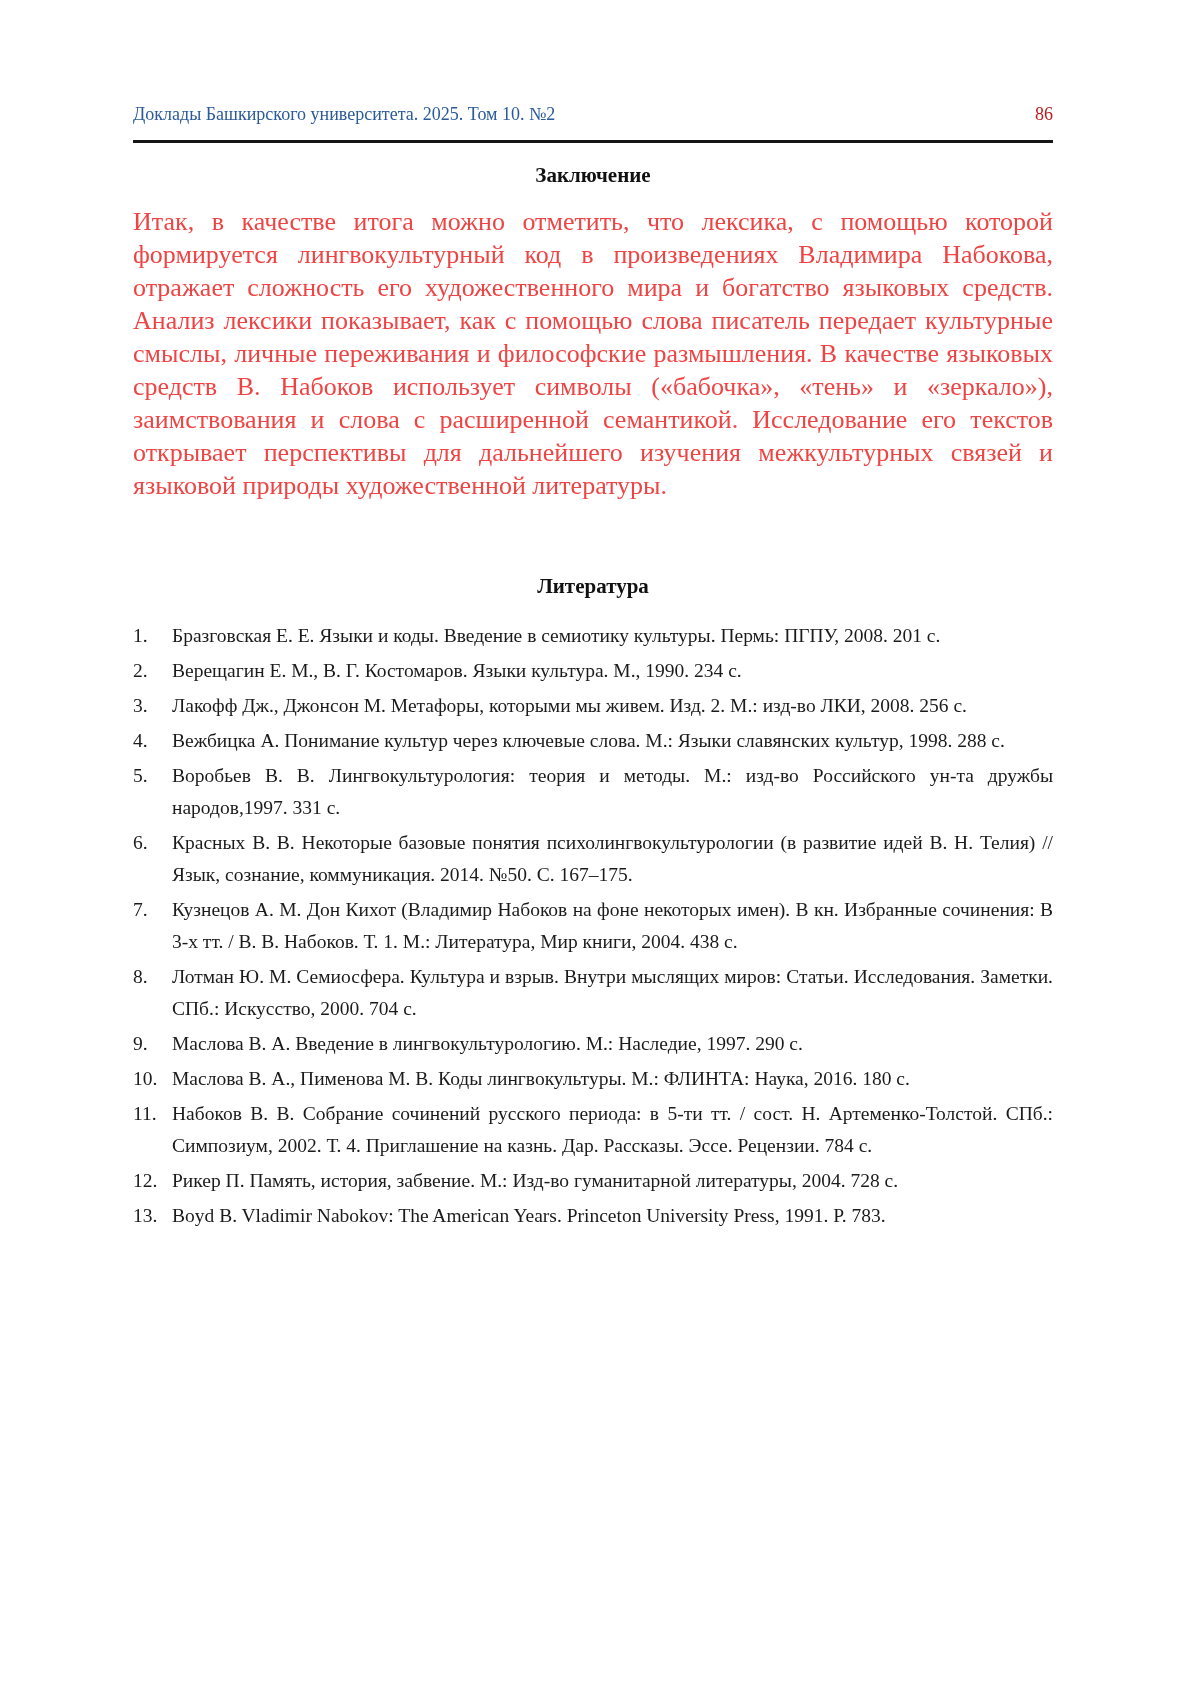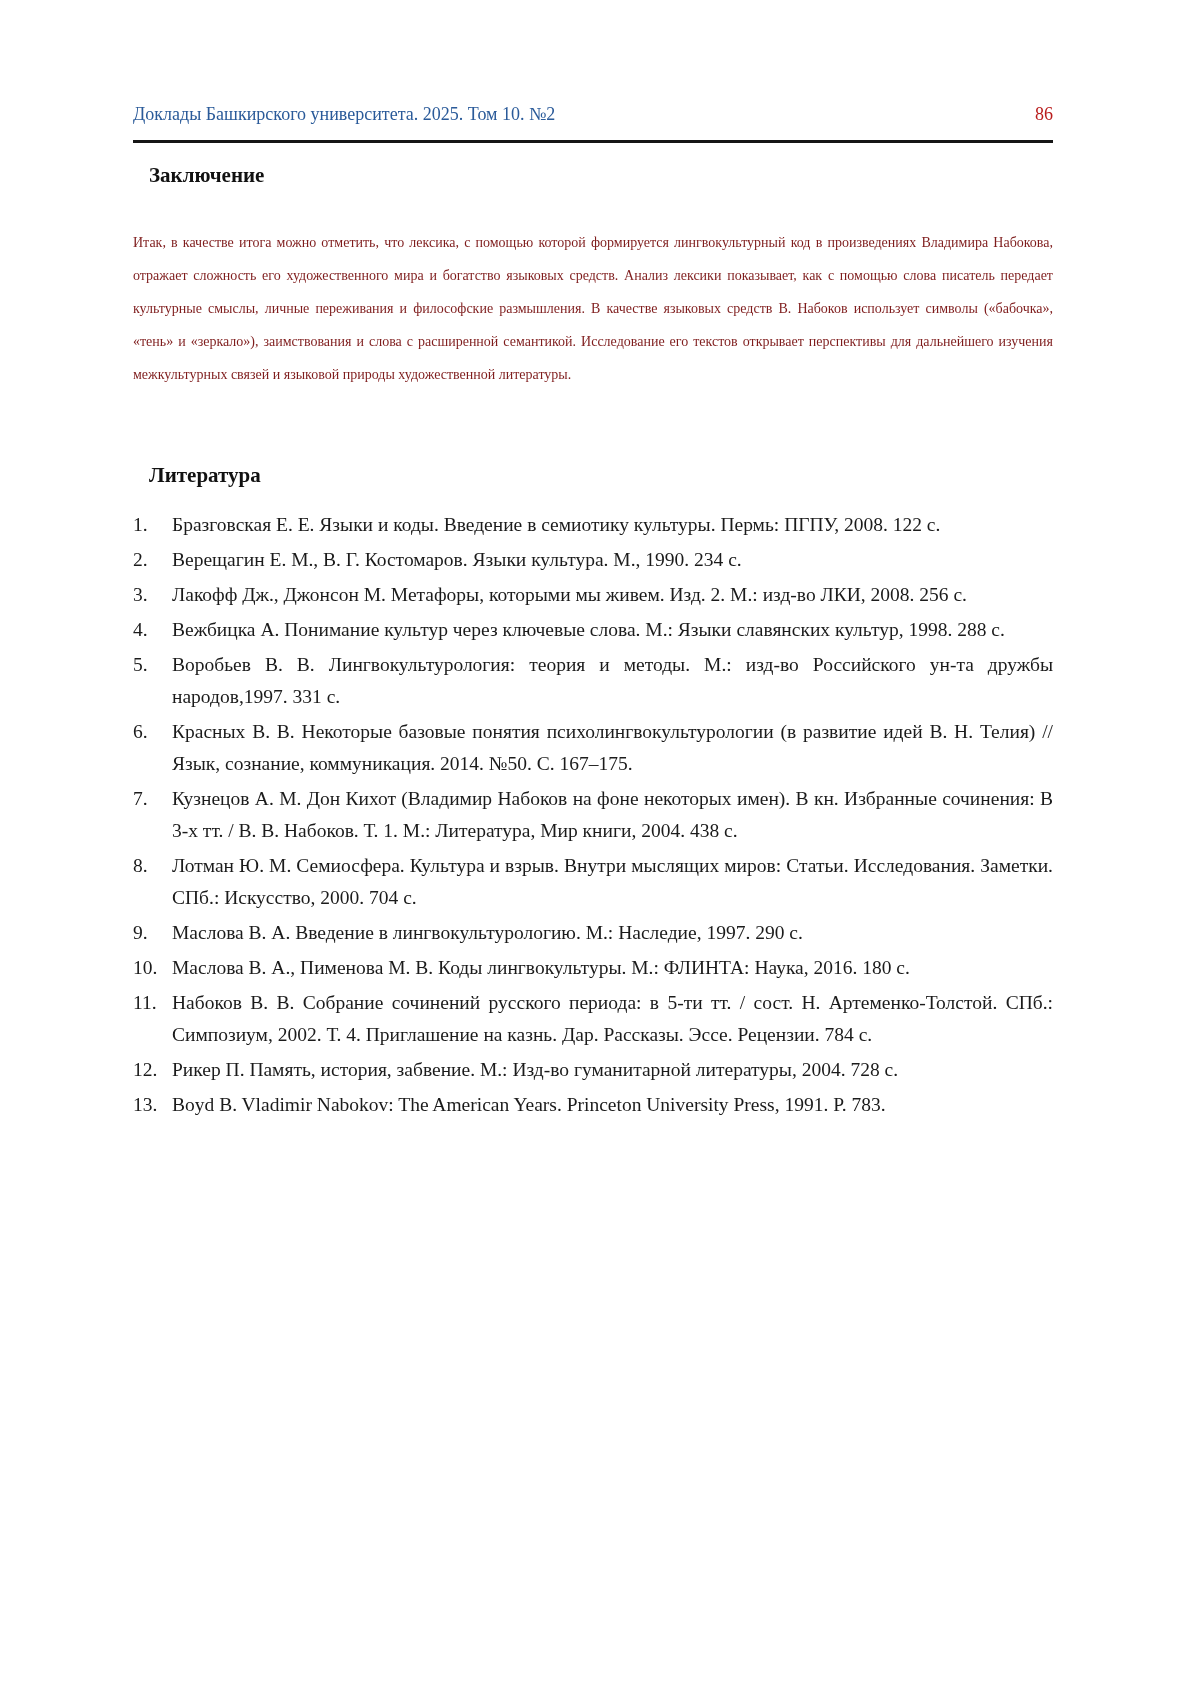--- a/index.html
+++ b/index.html
@@ -36,30 +36,31 @@
   .running-head .pageno {
     color: #b91c1c;
   }
   
   h2.section-heading {
     font-size: 21px;
     line-height: 24px;
     font-weight: bold;
     color: #111111;
     margin: 16px;
+    text-align: center;
   }
   h2.conclusion-heading { margin-top: 20px; }
   h2.literature-heading { margin-top: 72px; }
   
   p.body-paragraph {
-    margin: 39px 0 0 0;
-    font-size: 14px;
+    margin: 18px 0 0 0;
+    font-size: 26px;
     line-height: 33px;
     text-align: justify;
-    color: #7f1d1d;
+    color: #ef4444;
   }
   
   ol.ref-list {
     list-style: none;
     margin: 22px 0 0 0;
     padding: 0;
   }
   ol.ref-list li {
     display: grid;
     grid-template-columns: 39px 1fr;
@@ -86,21 +87,21 @@
 
   <h2 class="section-heading conclusion-heading">Заключение</h2>
 
   <p class="body-paragraph">Итак, в качестве итога можно отметить, что лексика, с помощью которой формируется лингвокультурный код в произведениях Владимира Набокова, отражает сложность его художественного мира и богатство языковых средств. Анализ лексики показывает, как с помощью слова писатель передает культурные смыслы, личные переживания и философские размышления. В качестве языковых средств В. Набоков использует символы («бабочка», «тень» и «зеркало»), заимствования и слова с расширенной семантикой. Исследование его текстов открывает перспективы для дальнейшего изучения межкультурных связей и языковой природы художественной литературы.</p>
 
   <h2 class="section-heading literature-heading">Литература</h2>
 
   <ol class="ref-list">
     <li>
         <span class="ref-num">1.</span>
-        <span class="ref-text">Бразговская Е. Е. Языки и коды. Введение в семиотику культуры. Пермь: ПГПУ, 2008. 122 с.</span>
+        <span class="ref-text">Бразговская Е. Е. Языки и коды. Введение в семиотику культуры. Пермь: ПГПУ, 2008. 201 с.</span>
       </li>
     <li>
         <span class="ref-num">2.</span>
         <span class="ref-text">Верещагин Е. М., В. Г. Костомаров. Языки культура. М., 1990. 234 с.</span>
       </li>
     <li>
         <span class="ref-num">3.</span>
         <span class="ref-text">Лакофф Дж., Джонсон М. Метафоры, которыми мы живем. Изд. 2. М.: изд-во ЛКИ, 2008. 256 с.</span>
       </li>
     <li>

